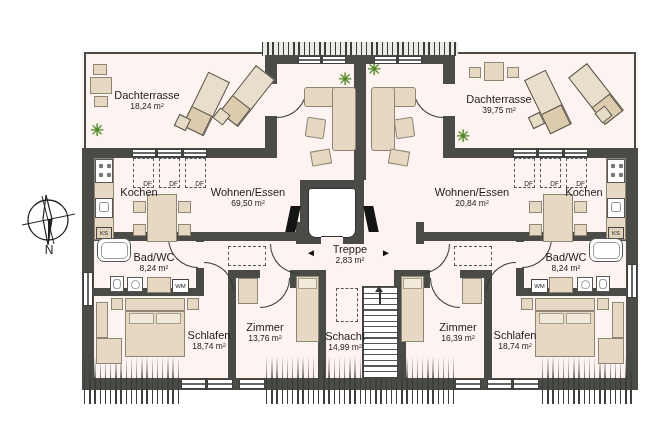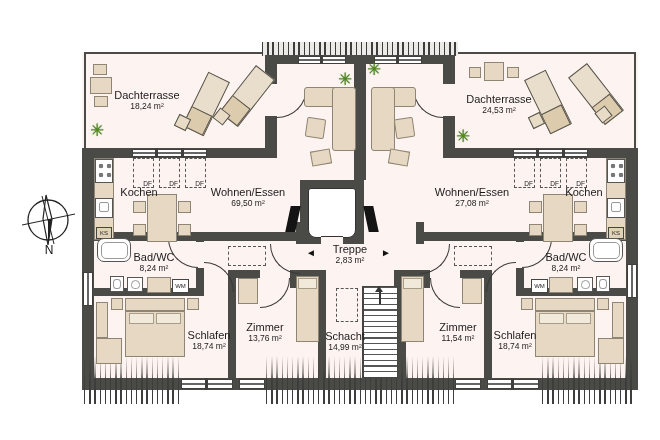--- a/index.html
+++ b/index.html
@@ -277,35 +277,35 @@
     <polygon points="28,27 32,27 28,53" fill="#222"></polygon>
   </svg>
   <div class="nlbl" style="left:49px;top:243px;">N</div>
 
   <div class="lbl" style="left:147px;top:89px;">
     <div>Dachterrasse</div>
     <div class="sub">18,24 m²</div>
   </div>
   <div class="lbl" style="left:499px;top:93px;">
     <div>Dachterrasse</div>
-    <div class="sub">24,53 m²</div>
+    <div class="sub">39,75 m²</div>
   </div>
   <div class="lbl" style="left:139px;top:186px;">
     <div>Kochen</div>
   </div>
   <div class="lbl" style="left:584px;top:186px;">
     <div>Kochen</div>
   </div>
   <div class="lbl" style="left:248px;top:186px;">
     <div>Wohnen/Essen</div>
     <div class="sub">69,50 m²</div>
   </div>
   <div class="lbl" style="left:472px;top:186px;">
     <div>Wohnen/Essen</div>
-    <div class="sub">27,08 m²</div>
+    <div class="sub">20,84 m²</div>
   </div>
   <div class="lbl" style="left:154px;top:251px;">
     <div>Bad/WC</div>
     <div class="sub">8,24 m²</div>
   </div>
   <div class="lbl" style="left:566px;top:251px;">
     <div>Bad/WC</div>
     <div class="sub">8,24 m²</div>
   </div>
   <div class="lbl" style="left:209px;top:329px;">
@@ -315,21 +315,21 @@
   <div class="lbl" style="left:515px;top:329px;">
     <div>Schlafen</div>
     <div class="sub">18,74 m²</div>
   </div>
   <div class="lbl" style="left:265px;top:321px;">
     <div>Zimmer</div>
     <div class="sub">13,76 m²</div>
   </div>
   <div class="lbl" style="left:458px;top:321px;">
     <div>Zimmer</div>
-    <div class="sub">11,54 m²</div>
+    <div class="sub">16,39 m²</div>
   </div>
   <div class="lbl" style="left:350px;top:243px;">
     <div>Treppe</div>
     <div class="sub">2,83 m²</div>
   </div>
   <div class="lbl" style="left:345px;top:330px;">
     <div>Schacht</div>
     <div class="sub">14,99 m²</div>
   </div>
   <span class="arr" style="left:306px;top:248px;">◄</span>

